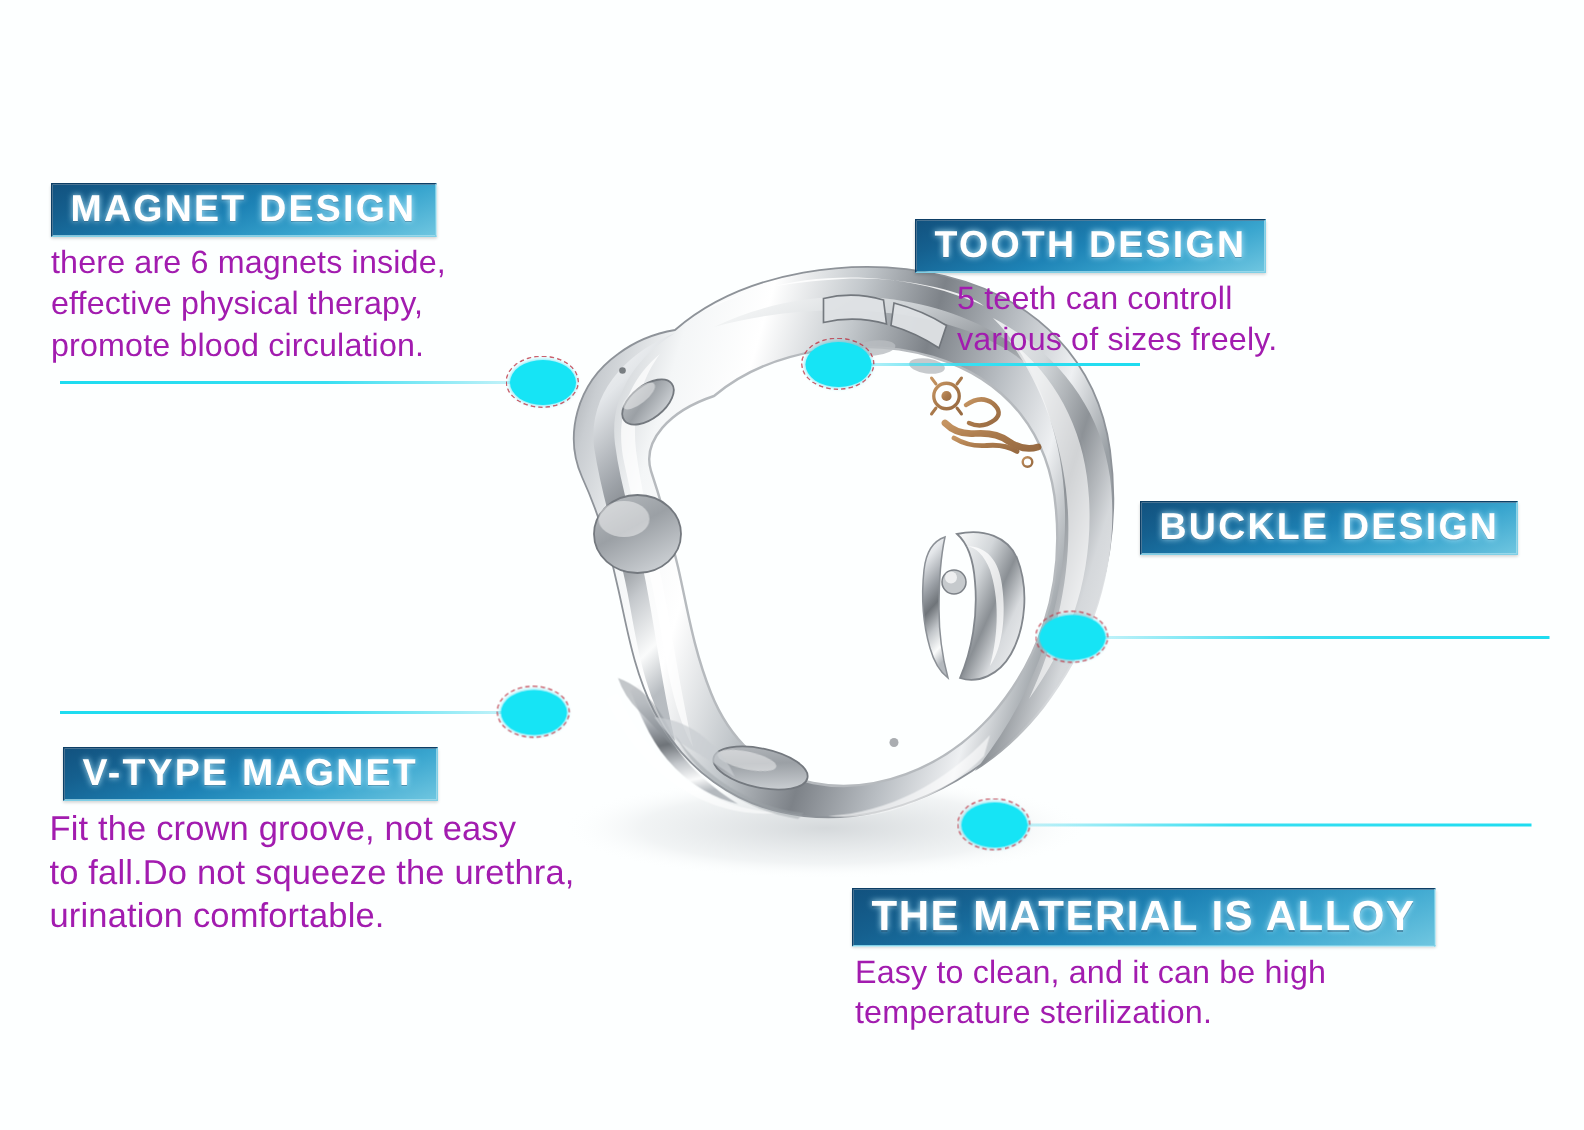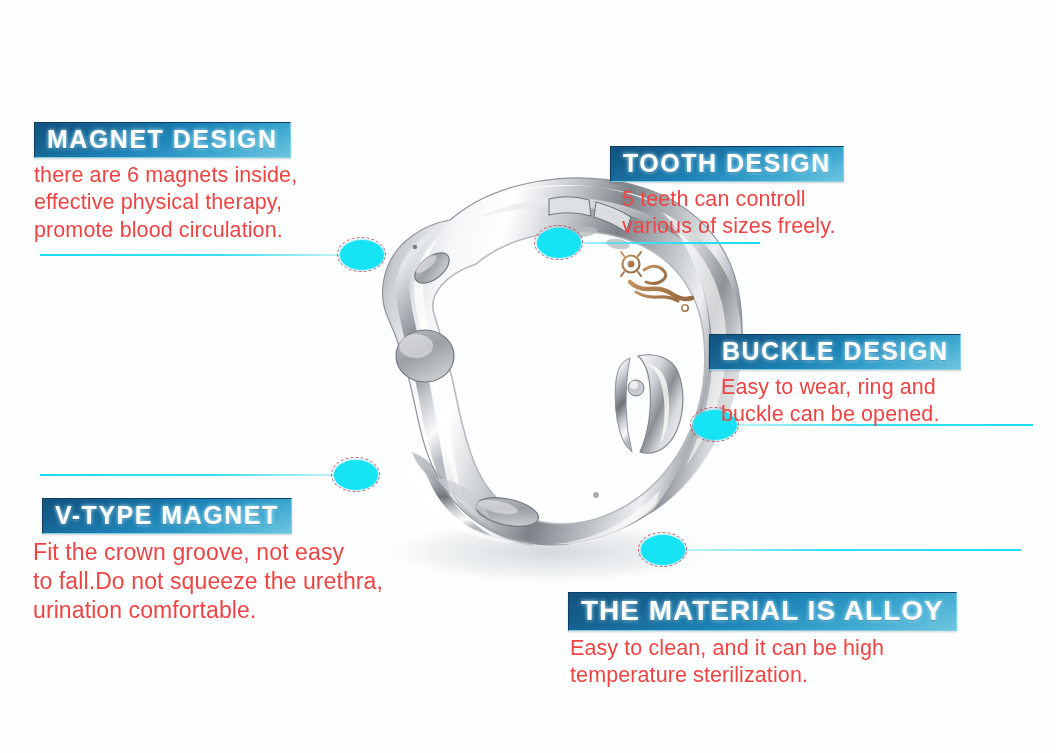--- a/index.html
+++ b/index.html
@@ -27,21 +27,21 @@
     border-top:1px solid #0d3f66;
     border-left:1px solid #0d3f66;
     border-bottom:1px solid #7fcfe6;
     border-right:1px solid #7fcfe6;
     text-shadow:0 0 4px rgba(190,238,255,.95),0 1px 0 rgba(0,40,70,.45);
     box-shadow:0 1px 2px rgba(0,0,0,.18);
   }
   .badge.wide{font-size:28px;letter-spacing:1px;}
   .body-text{
     margin-top:4px;
-    color:#ef4444;
+    color:#a21caf;
     font-size:21.5px;
     line-height:1.28;
     white-space:pre-line;
     letter-spacing:.1px;
   }
   .body-text.sm{font-size:23px;}
 
   
   .leader{position:absolute;height:2px;}
   .leader.to-right{background:linear-gradient(to right,#1ddcf0 0%,#37dff2 55%,rgba(120,215,235,.25) 100%);}
@@ -264,28 +264,26 @@
 
   <div class="callout" style="left:34px;top:122px;">
     <div class="badge">MAGNET  DESIGN</div>
     <div class="body-text">there are 6 magnets inside,
 effective physical therapy,
 promote blood circulation.</div>
   </div>
 
   <div class="callout" style="left:610px;top:146px;">
     <div class="badge">TOOTH  DESIGN</div>
-    <div class="body-text" style="margin-left:12px;">5 teeth can controll
+    <div class="body-text" style="margin-left:28px;">5 teeth can controll
 various of sizes freely.</div>
   </div>
 
-  <div class="callout" style="left:709px;top:334px;">
+  <div class="callout" style="left:760px;top:334px;text-align:right;">
     <div class="badge">BUCKLE  DESIGN</div>
-    <div class="body-text" style="margin-left:12px;">Easy to wear, ring and
-buckle can be opened.</div>
   </div>
 
   <div class="callout" style="left:42px;top:498px;">
     <div class="badge">V-TYPE  MAGNET</div>
     <div class="body-text sm" style="margin-left:-9px;">Fit the crown groove, not easy
 to fall.Do not squeeze the urethra,
 urination comfortable.</div>
   </div>
 
   <div class="callout" style="left:568px;top:592px;">

